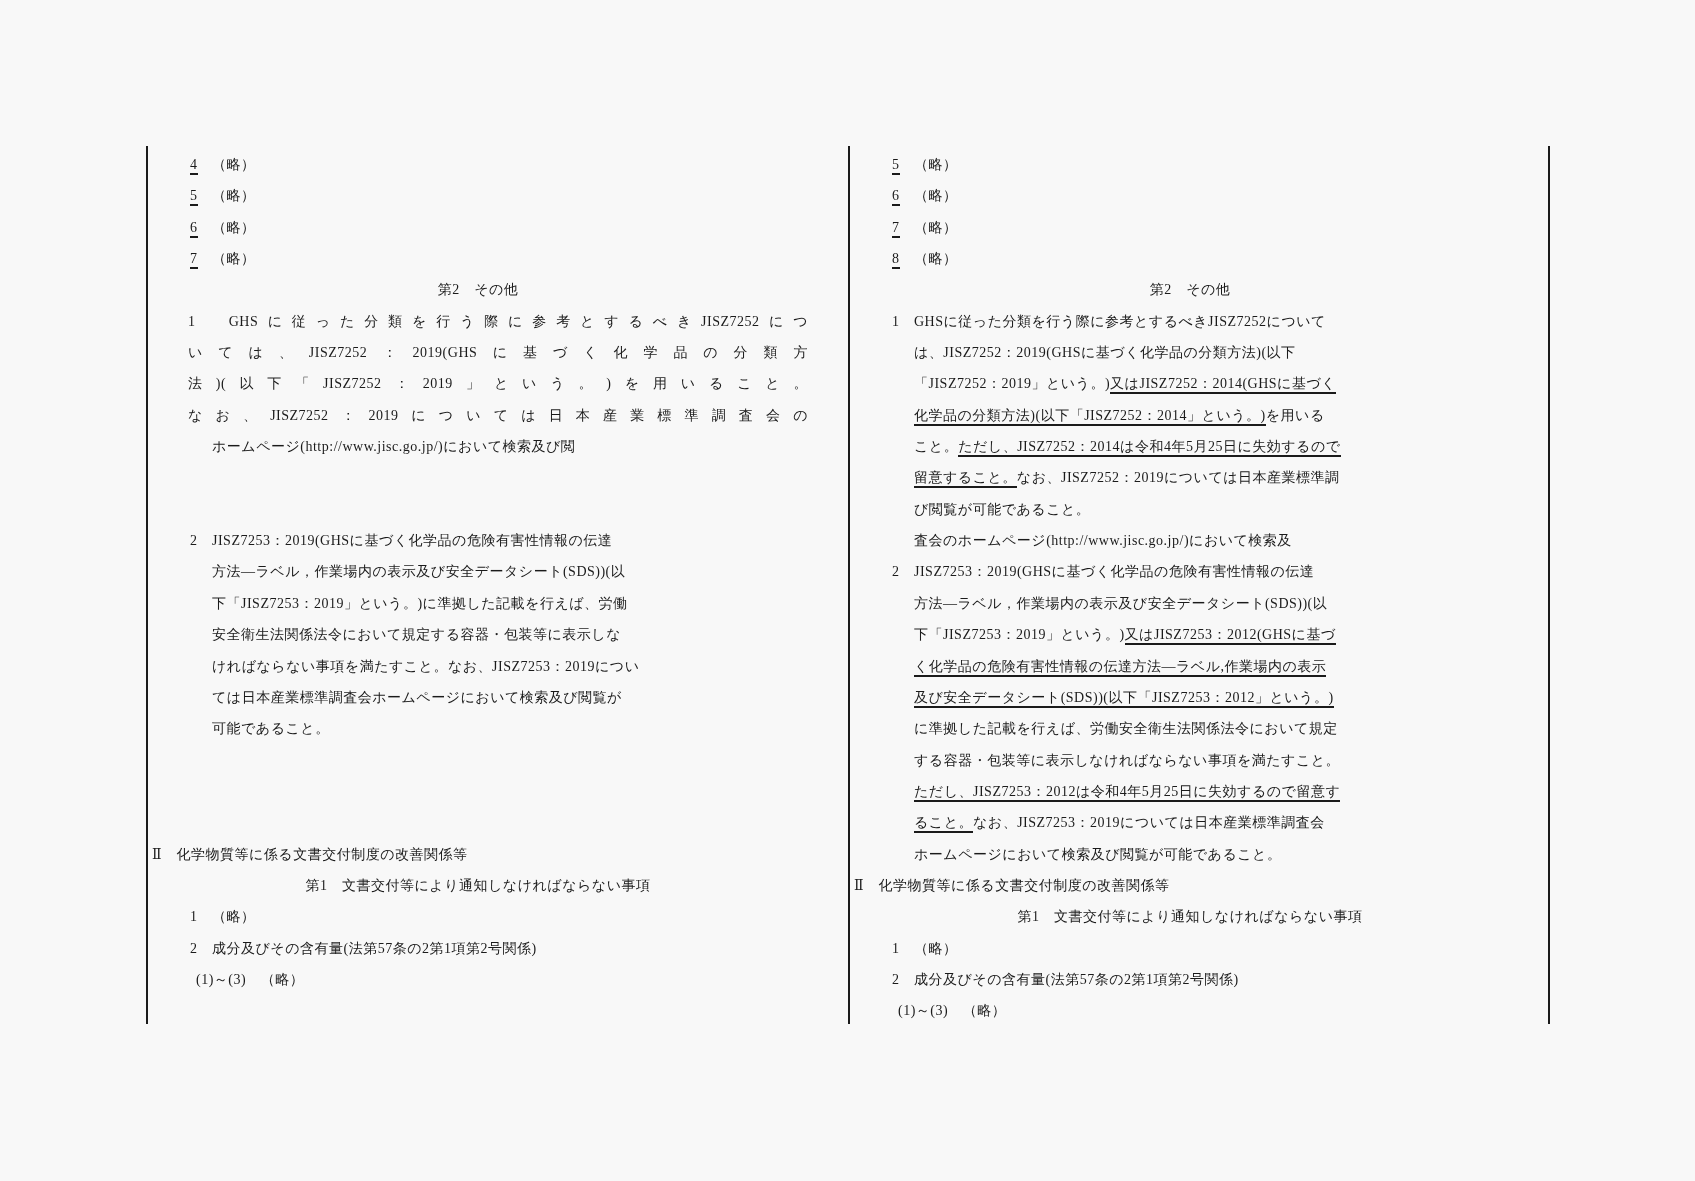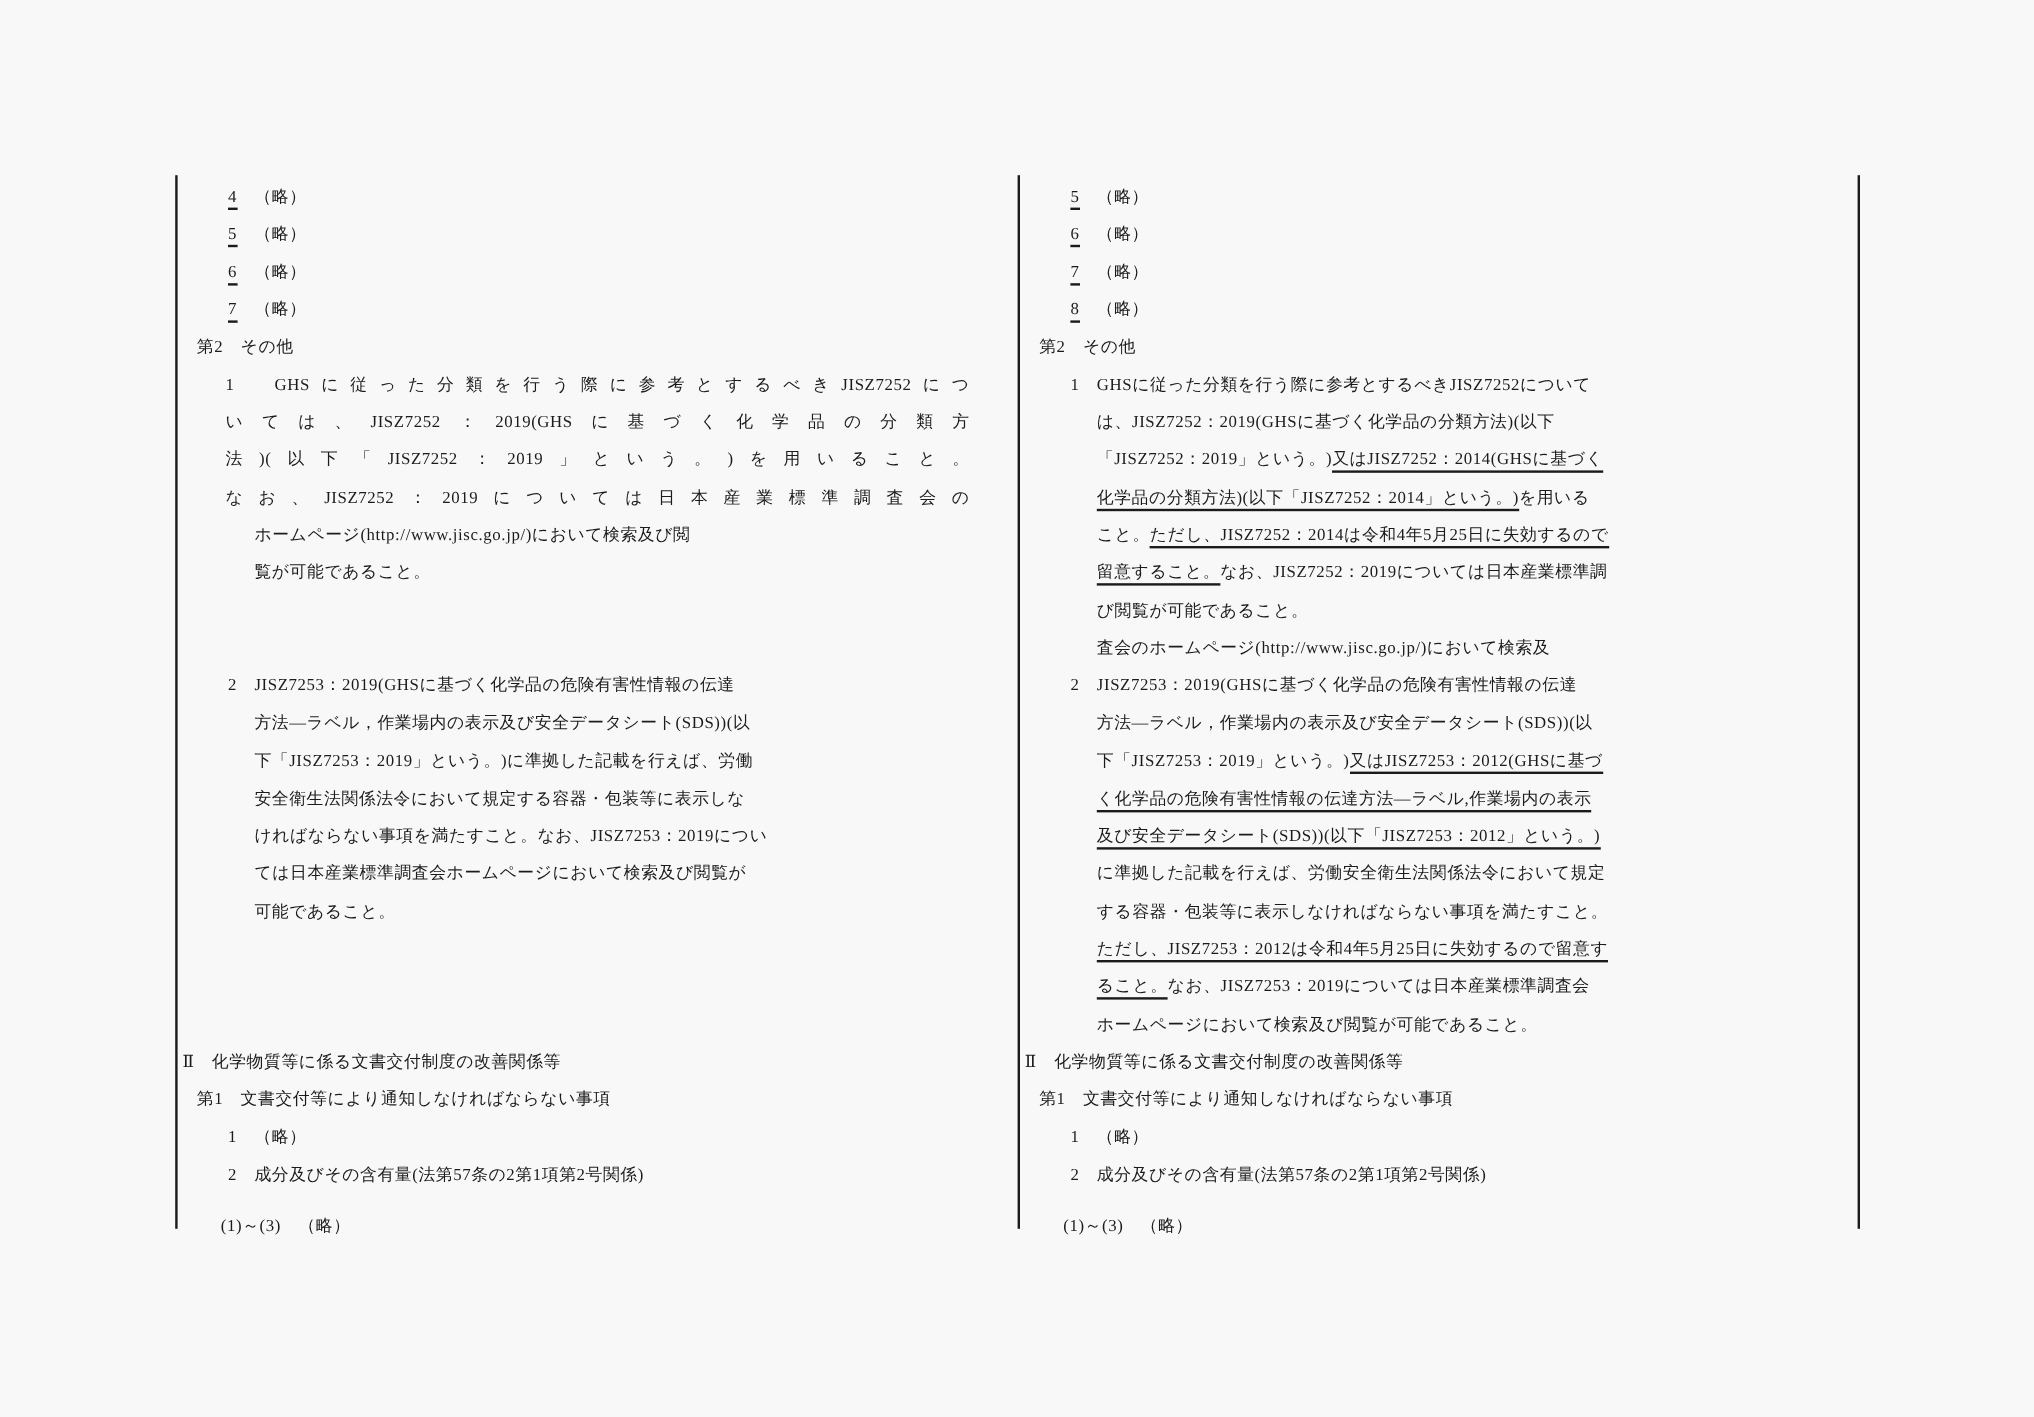--- a/index.html
+++ b/index.html
@@ -18,24 +18,24 @@
   .col{position:absolute;top:149px;font-size:14px;}
   .col.leftcol{left:148px;width:660px;}
   .col.rightcol{left:850px;width:680px;}
   .row{
     height:31.35px;line-height:31.35px;
     white-space:nowrap;overflow:hidden;
     letter-spacing:0.5px;
   }
   .row.j{white-space:normal;text-align:justify;text-align-last:justify;padding-left:40px;}
   .i0{padding-left:4px;}
-  .i1{padding-left:16px;}
+  .i1{text-align:center;}
   .i2{padding-left:42px;}
   .i3{padding-left:64px;}
-  .i4{padding-left:36px;margin-top:12px;}
+  .i4{padding-left:48px;}
   .u{border-bottom:2px solid #1b1b1b;padding-bottom:1px;}
 </style>
 </head>
 <body>
 
 <div class="sheet">
   <div class="vrule left"></div>
   <div class="vrule mid"></div>
   <div class="vrule right"></div>
 
@@ -43,21 +43,20 @@
       <div class="row i2"><span class="u">4</span><span>　（略）</span></div>
       <div class="row i2"><span class="u">5</span><span>　（略）</span></div>
       <div class="row i2"><span class="u">6</span><span>　（略）</span></div>
       <div class="row i2"><span class="u">7</span><span>　（略）</span></div>
       <div class="row i1"><span>第2　その他</span></div>
       <div class="row i2 j"><span>1　GHSに従った分類を行う際に参考とするべきJISZ7252につ</span></div>
       <div class="row i3 j"><span>いては、JISZ7252：2019(GHSに基づく化学品の分類方</span></div>
       <div class="row i3 j"><span>法)(以下「JISZ7252：2019」という。)を用いること。</span></div>
       <div class="row i3 j"><span>なお、JISZ7252：2019については日本産業標準調査会の</span></div>
       <div class="row i3"><span>ホームページ(http://www.jisc.go.jp/)において検索及び閲</span></div>
-      <div class="row i3"><span>覧が可能であること。</span></div>
       <div class="row i3"></div>
       <div class="row i3"></div>
       <div class="row i2"><span>2　JISZ7253：2019(GHSに基づく化学品の危険有害性情報の伝達</span></div>
       <div class="row i3"><span>方法―ラベル，作業場内の表示及び安全データシート(SDS))(以</span></div>
       <div class="row i3"><span>下「JISZ7253：2019」という。)に準拠した記載を行えば、労働</span></div>
       <div class="row i3"><span>安全衛生法関係法令において規定する容器・包装等に表示しな</span></div>
       <div class="row i3"><span>ければならない事項を満たすこと。なお、JISZ7253：2019につい</span></div>
       <div class="row i3"><span>ては日本産業標準調査会ホームページにおいて検索及び閲覧が</span></div>
       <div class="row i3"><span>可能であること。</span></div>
       <div class="row i3"></div>

